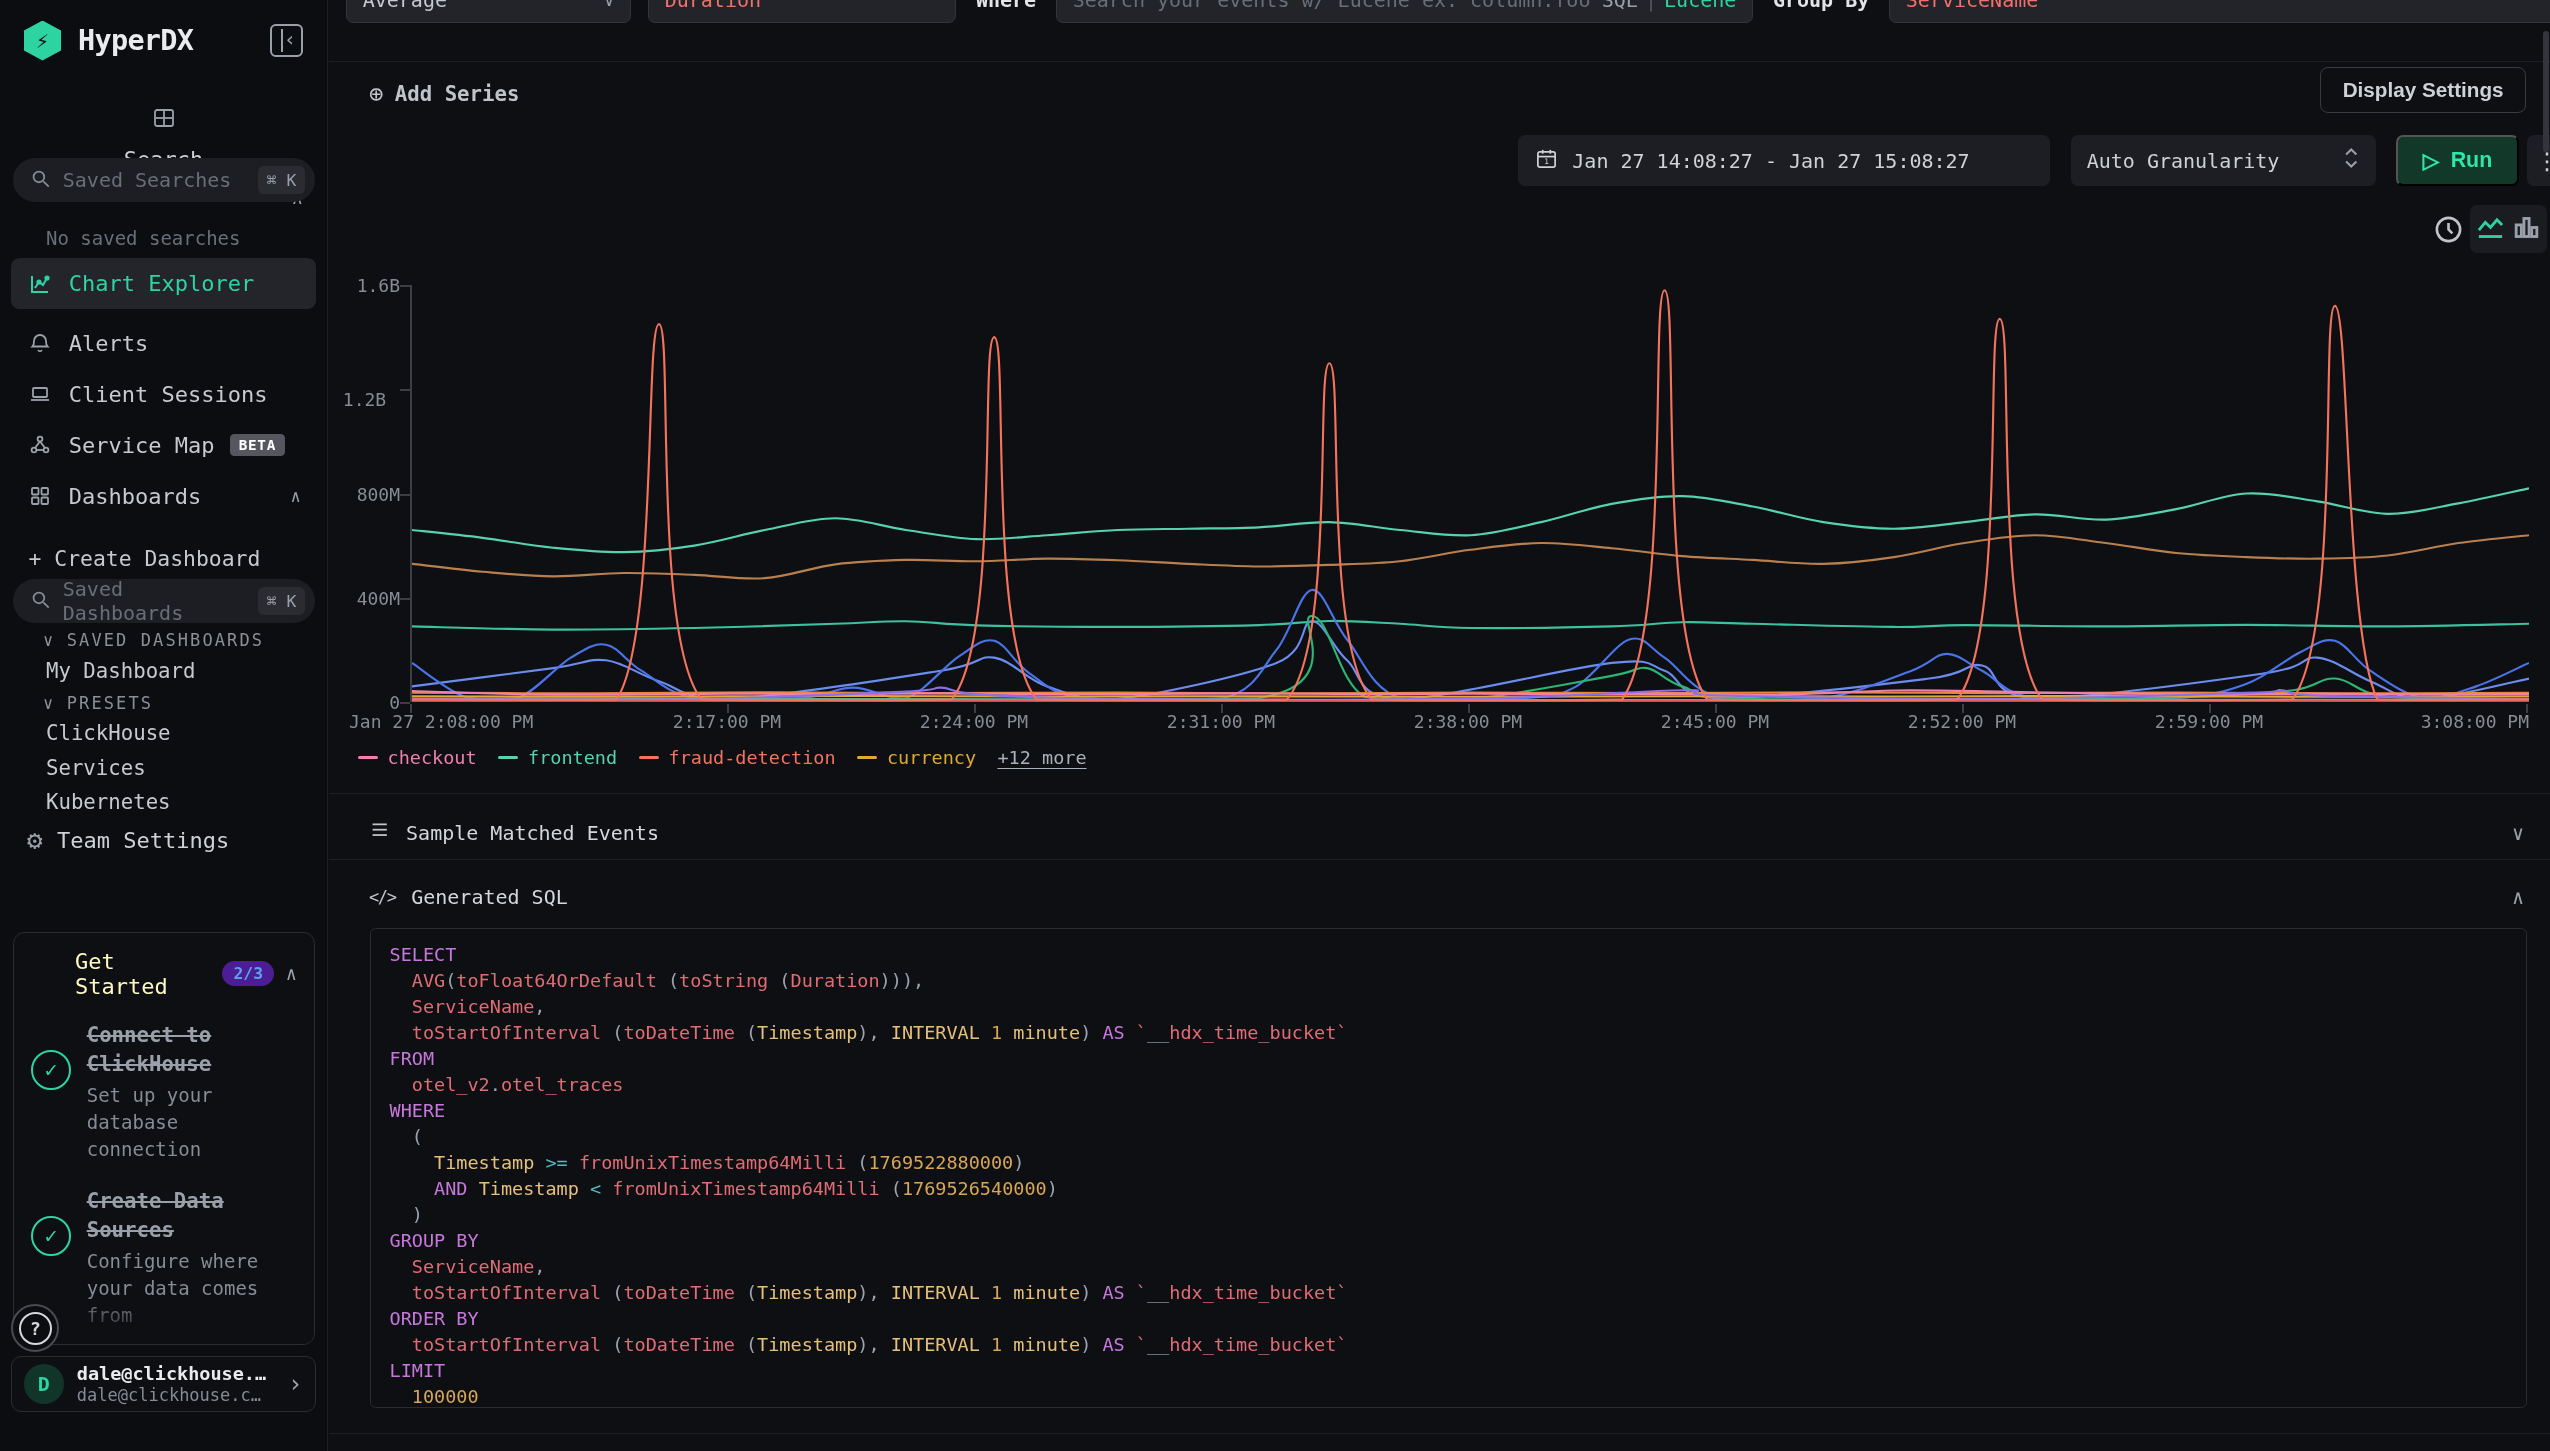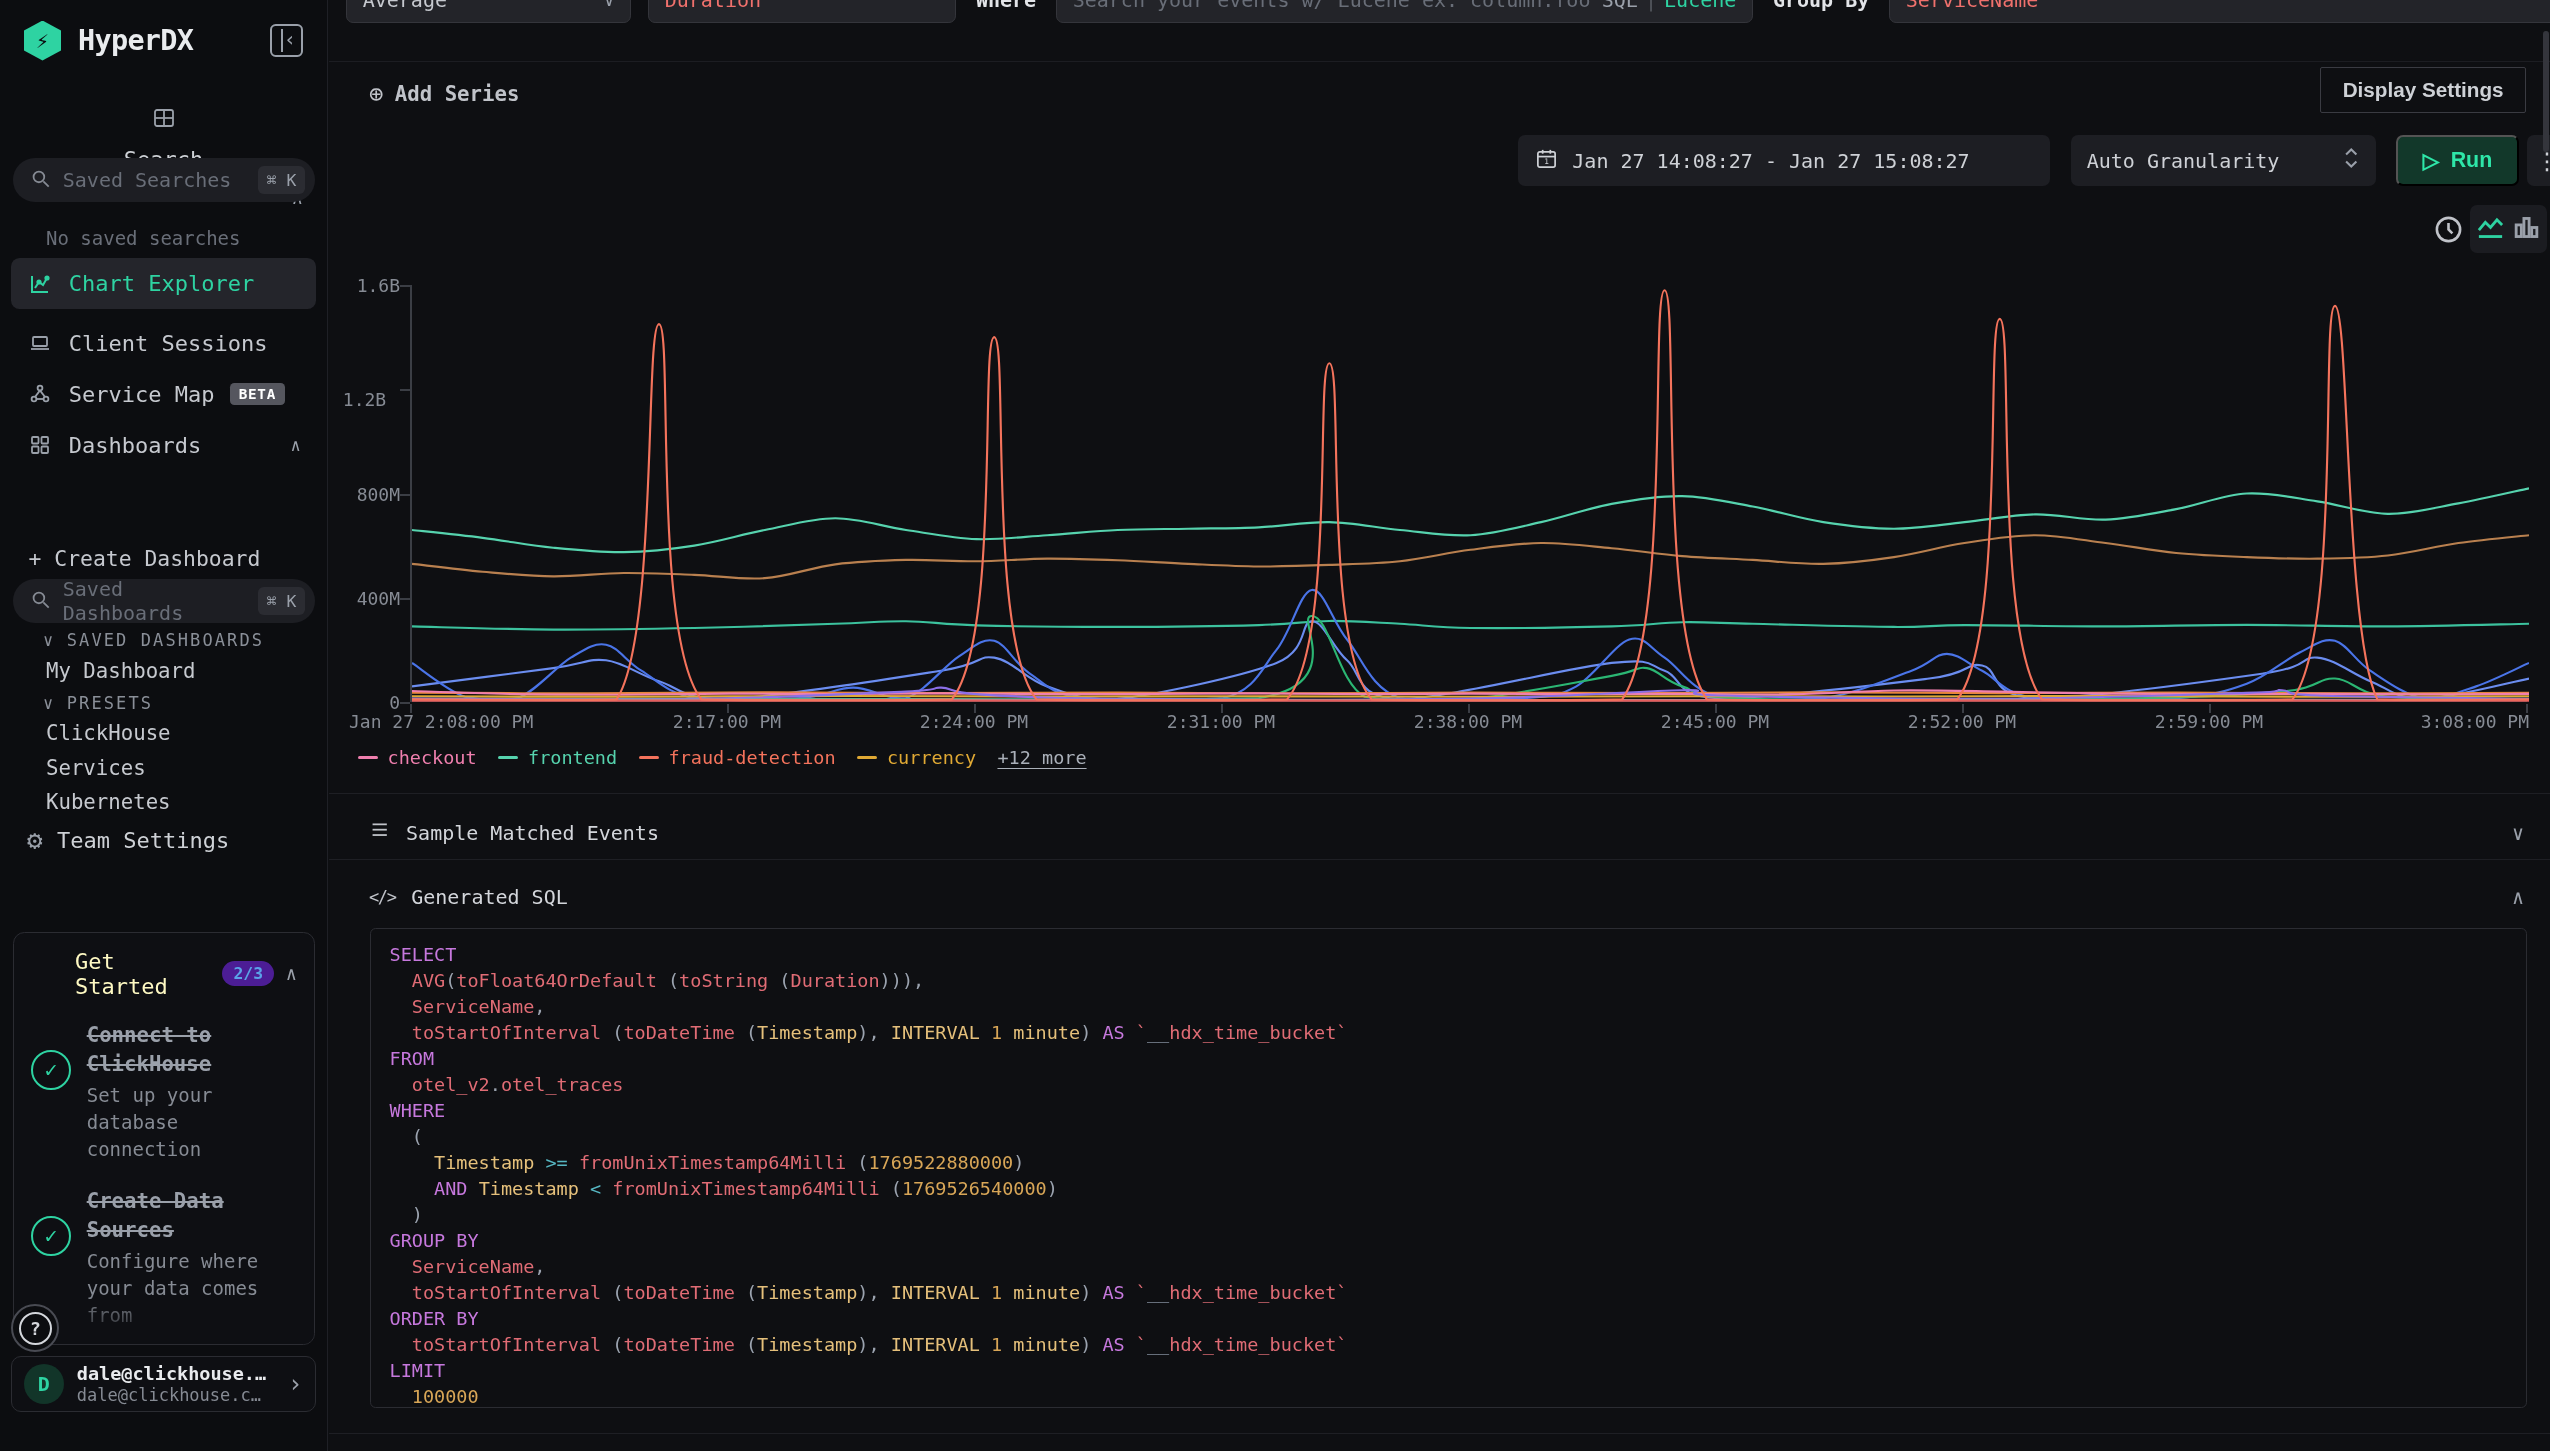--- a/index.html
+++ b/index.html
@@ -105,21 +105,21 @@
   .q-chev { margin-left:auto; color:#9aa0aa; font-size:17px; }
   .lang-sql { color:#9aa0aa; } .lang-sep { color:#55585f; padding:0 7.1px; } .lang-lucene { color:#2ed3a2; }
 
   .topline { position:absolute; left:0; right:0; top:61px; height:1.4px; background:#1c1d22; }
 
   .add-series { position:absolute; left:40px; top:80px; display:flex; gap:11.4px; align-items:center; font-size:20.7px; font-weight:bold; color:#c0c3c9; }
   .oplus { font-size:24px; font-weight:normal; }
 
   #display-settings {
     position:absolute; right:24px; top:67px; height:46px; padding:0 21.4px;
-    border:1.4px solid #3a3b42; border-radius:2px; background:transparent;
+    border:1.4px solid #3a3b42; border-radius:8px; background:transparent;
     display:flex; align-items:center; font-size:20.7px; font-weight:bold; color:#ced1d6;
   }
 
   
   #date-range { position:absolute; left:1189px; top:135px; width:532px; height:51px; background:#1d1e23; border-radius:7.1px; display:flex; align-items:center; gap:14.3px; padding:0 17px; font-size:20px; color:#ced1d6; }
   #granularity { position:absolute; left:1742px; top:135px; width:305px; height:51px; background:#1d1e23; border-radius:7.1px; display:flex; align-items:center; font-size:20px; color:#ced1d6; padding:0 15.7px; }
   #run-btn { position:absolute; left:2067px; top:135px; width:123px; height:51px; background:#12382a; border-radius:7.1px; display:flex; align-items:center; justify-content:center; gap:11.4px; color:#2ee6a8; font-size:21.4px; font-weight:bold; }
   #kebab-btn { position:absolute; left:2198px; top:135px; width:40px; height:51px; background:#1d1e23; border-radius:7.1px; display:flex; align-items:center; justify-content:center; color:#ced1d6; font-size:23px; letter-spacing:0; }
 
   
@@ -198,20 +198,29 @@
       <div class="nav-item active">
         <span class="nav-icon">
           <svg viewBox="0 0 24 24" fill="none" stroke="#2ed3a2" stroke-width="2">
             <polyline points="4,4 4,20 20,20"></polyline>
             <polyline points="7,16 11,10 15,13 19,6"></polyline>
             <circle cx="11" cy="10" r="1.6" fill="#2ed3a2"></circle>
             <circle cx="19" cy="6" r="1.6" fill="#2ed3a2"></circle>
           </svg>
         </span>
         <span>Chart Explorer</span>
+      </div>
+      <div class="nav-item">
+        <span class="nav-icon">
+          <svg viewBox="0 0 24 24" fill="none" stroke="#9aa0aa" stroke-width="1.8">
+            <path d="M6 10a6 6 0 1 1 12 0c0 4 1.5 5.5 1.5 5.5H4.5S6 14 6 10z"></path>
+            <path d="M10 19a2.2 2.2 0 0 0 4 0"></path>
+          </svg>
+        </span>
+        <span>Alerts</span>
       </div>
       <div class="nav-item">
         <span class="nav-icon">
           <svg viewBox="0 0 24 24" fill="none" stroke="#9aa0aa" stroke-width="1.8">
             <rect x="5" y="6" width="14" height="9" rx="1"></rect>
             <line x1="3" y1="18" x2="21" y2="18"></line>
           </svg>
         </span>
         <span>Client Sessions</span>
       </div>

